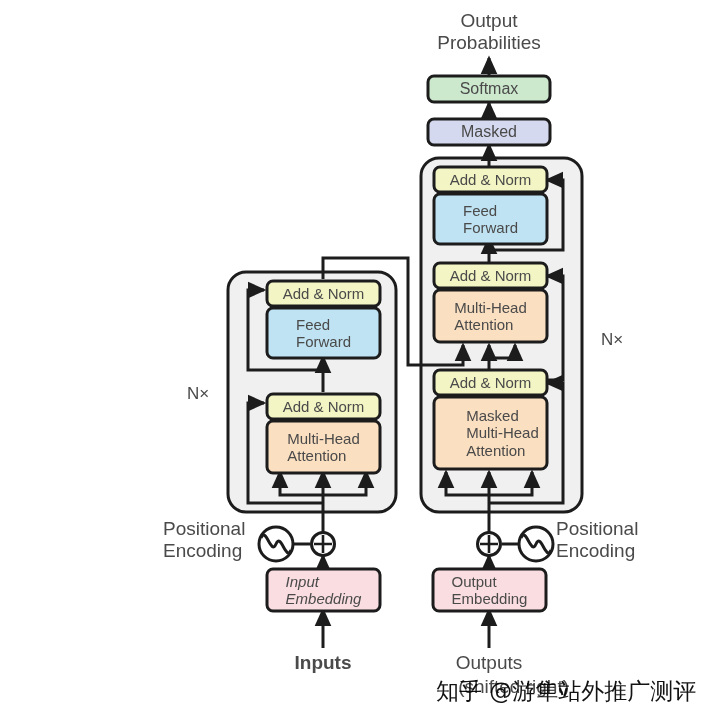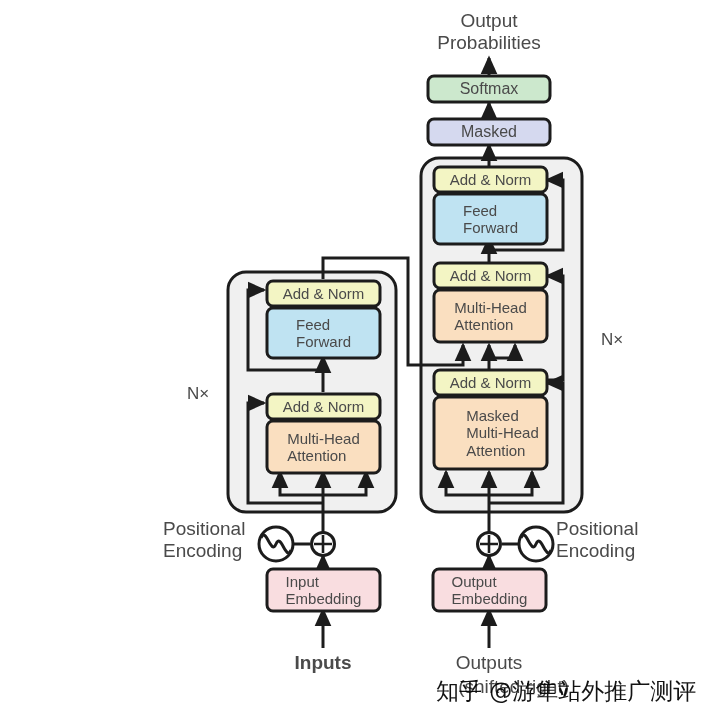--- a/index.html
+++ b/index.html
@@ -200,18 +200,18 @@
 Multi-Head
 Attention</div>
 
 <div class="boxlbl" style="left:267px;top:281px;width:113px;height:25px;font-size:15px;">Add &amp; Norm</div>
 <div class="boxlbl" style="left:267px;top:308px;width:113px;height:50px;font-size:15px;">Feed
 Forward</div>
 <div class="boxlbl" style="left:267px;top:394px;width:113px;height:25px;font-size:15px;">Add &amp; Norm</div>
 <div class="boxlbl" style="left:267px;top:421px;width:113px;height:52px;font-size:15px;">Multi-Head
 Attention</div>
 
-<div class="boxlbl" style="left:267px;top:569px;width:113px;height:42px;font-size:15px;">Input
+<div class="boxlbl" style="left:267px;top:569px;width:113px;height:42px;font-size:15px;font-style:italic;">Input
 Embedding</div>
 <div class="boxlbl" style="left:433px;top:569px;width:113px;height:42px;font-size:15px;">Output
 Embedding</div>
 
 <div class="watermark" style="left:436px;top:676px;font-size:23px;">知乎 @游隼站外推广测评</div>
 
 </body></html>

